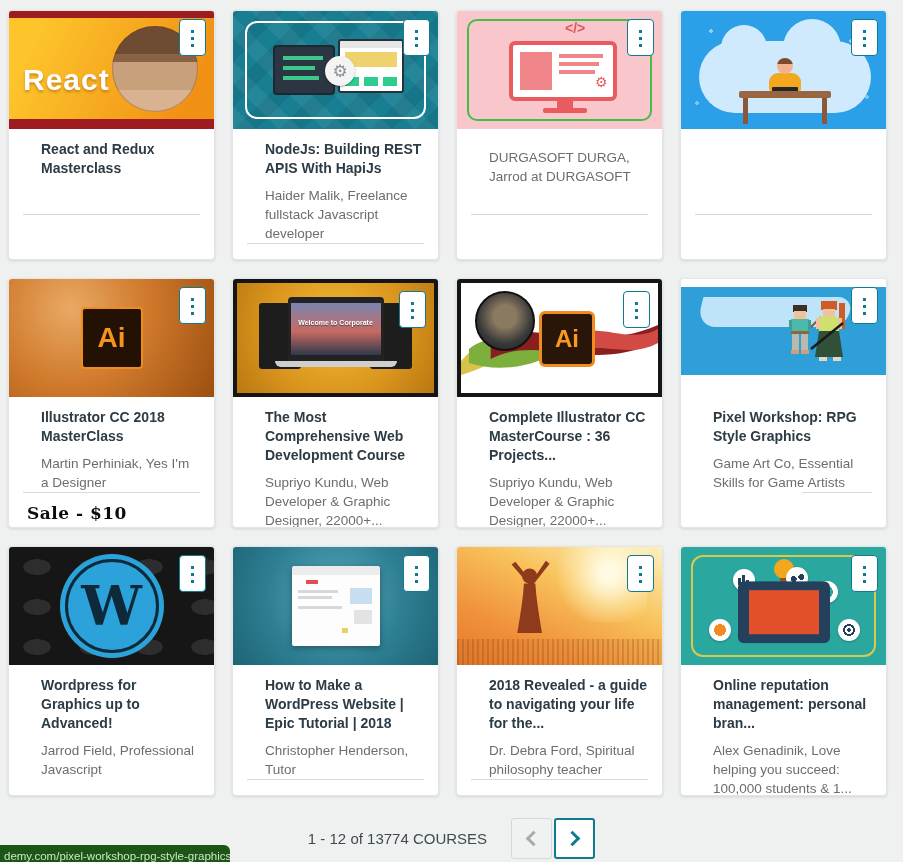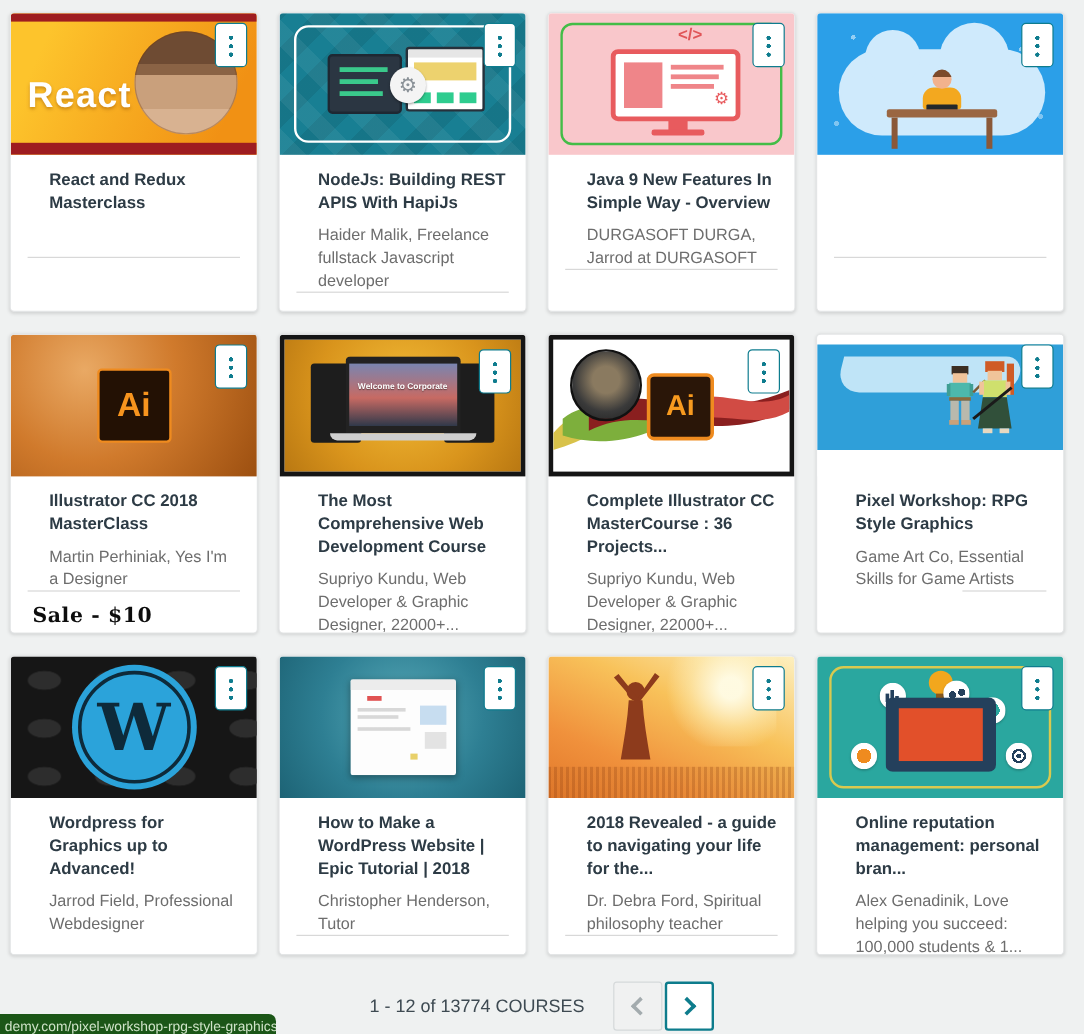--- a/index.html
+++ b/index.html
@@ -291,21 +291,20 @@
 
   <article class="card">
     <div class="thumb t-java">
       <div class="frame-g"></div>
       <span class="code-tag">&lt;/&gt;</span>
       <div class="mon"></div>
       <span class="gear-r">⚙</span>
       <button class="kebab"></button>
     </div>
     <div class="body">
-      <h3 class="title">Java 9 New Features In Simple Way - Overview</h3>
       <p class="instructor">DURGASOFT DURGA, Jarrod at DURGASOFT</p>
     </div>
     <div class="divider"></div>
     <div class="pricebox"><span class="price"></span></div>
   </article>
 
   <article class="card">
     <div class="thumb t-webdev">
       <div class="cloud"></div>
       <div class="person"></div>
@@ -402,21 +401,21 @@
     <div class="pricebox"><span class="price"></span></div>
   </article>
 
   <article class="card">
     <div class="thumb t-wp1">
       <div class="wplogo">W</div>
       <button class="kebab"></button>
     </div>
     <div class="body">
       <h3 class="title">Wordpress for Graphics up to Advanced!</h3>
-      <p class="instructor">Jarrod Field, Professional Webdesigner</p>
+      <p class="instructor">Jarrod Field, Professional Javascript</p>
     </div>
     <div class="divider hidden"></div>
     <div class="pricebox"><span class="price"></span></div>
   </article>
 
   <article class="card">
     <div class="thumb t-wp2">
       <div class="browser"></div>
       <button class="kebab"></button>
     </div>

